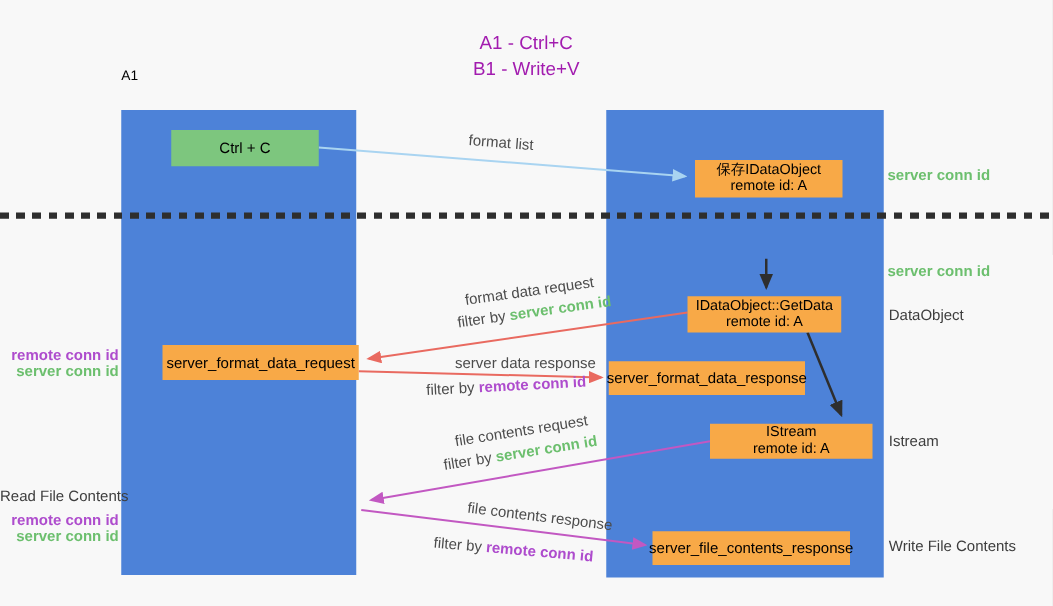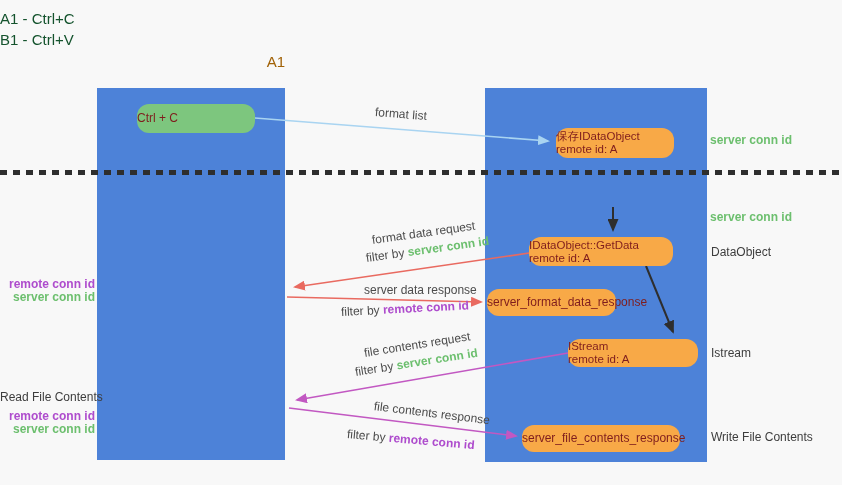--- a/index.html
+++ b/index.html
@@ -17,32 +17,32 @@
   }
   *{margin:0;padding:0;box-sizing:border-box}
   html,body{background:#e9e9e9}
   .canvas{
     position:relative;width:842px;height:485px;overflow:hidden;
     background:var(--bg);
     font-family:"Liberation Sans","DejaVu Sans",sans-serif;
     color:var(--ink);
   }
   .abs{position:absolute}
-  .title{left:0;top:8px;width:842px;text-align:left;font-size:15px;line-height:21px;color:#14532d}
-  .lane-header{top:54px;text-align:right;font-size:15px;line-height:15px;color:#a16207}
+  .title{left:0;top:24px;width:842px;text-align:center;font-size:15px;line-height:21px;color:#a21caf}
+  .lane-header{top:54px;text-align:left;font-size:11px;line-height:15px;color:#000000}
   .lane{background:var(--column-blue)}
   .lane.left{left:97px;top:88px;width:188px;height:372px}
   .lane.right{left:485px;top:88px;width:222px;height:374px}
   .dotted{
     left:0;top:170px;width:842px;height:5px;
     background:repeating-linear-gradient(90deg,var(--arrow-black) 0 7px,transparent 7px 13px);
   }
   .node{
-    display:flex;flex-direction:column;align-items:flex-start;justify-content:center;
-    color:#7f1d1d;font-size:12px;line-height:13px;text-align:center;border-radius:12px;
+    display:flex;flex-direction:column;align-items:center;justify-content:center;
+    color:#000000;font-size:12px;line-height:13px;text-align:center;
   }
   .node.green{background:var(--box-green)}
   .node.orange{background:var(--box-orange)}
   .node.small{font-size:11.5px}
   .arrow-label{font-size:12px;color:#4c4c4c;white-space:nowrap;transform-origin:left center}
   .green-txt{color:var(--text-green);font-weight:bold}
   .purple-txt{color:var(--text-purple);font-weight:bold}
   .side-note{font-size:12px;white-space:nowrap}
   .side-note.bold{font-weight:bold}
   .right-align{text-align:right;line-height:13px}
@@ -56,21 +56,21 @@
   .mh-magenta{fill:var(--arrow-magenta)}
   .mh-black{fill:var(--arrow-black)}
 </style>
 </head>
 <body>
 
 <div class="canvas">
 
   <div class="abs title">
     <div>A1 - Ctrl+C</div>
-    <div>B1 - Ctrl+V</div>
+    <div>B1 - Write+V</div>
   </div>
 
   <div class="abs lane-header" style="left:97px;width:188px">
     <div>A1</div>
   </div>
 
   <div class="abs lane left"></div>
   <div class="abs lane right"></div>
 
   <div class="abs dotted"></div>
@@ -102,27 +102,30 @@
   <div class="abs node green" style="left:137px;top:104px;width:118px;height:29px">
     <div>Ctrl + C</div>
   </div>
 
   <div class="abs node orange small" style="left:556px;top:128px;width:118px;height:30px">
     <div>保存IDataObject</div>
     <div>remote id: A</div>
   </div>
 
 
-  <div class="abs node orange small" style="left:529px;top:237px;width:144px;height:29px">
+  <div class="abs node orange small" style="left:550px;top:237px;width:123px;height:29px">
     <div>IDataObject::GetData</div>
     <div>remote id: A</div>
   </div>
 
+  <div class="abs node orange" style="left:130px;top:276px;width:157px;height:28px">
+    <div>server_format_data_request</div>
+  </div>
 
-  <div class="abs node orange" style="left:487px;top:289px;width:129px;height:27px">
+  <div class="abs node orange" style="left:487px;top:289px;width:157px;height:27px">
     <div>server_format_data_response</div>
   </div>
 
   <div class="abs node orange small" style="left:568px;top:339px;width:130px;height:28px">
     <div>IStream</div>
     <div>remote id: A</div>
   </div>
 
 
   <div class="abs node orange" style="left:522px;top:425px;width:158px;height:27px">

